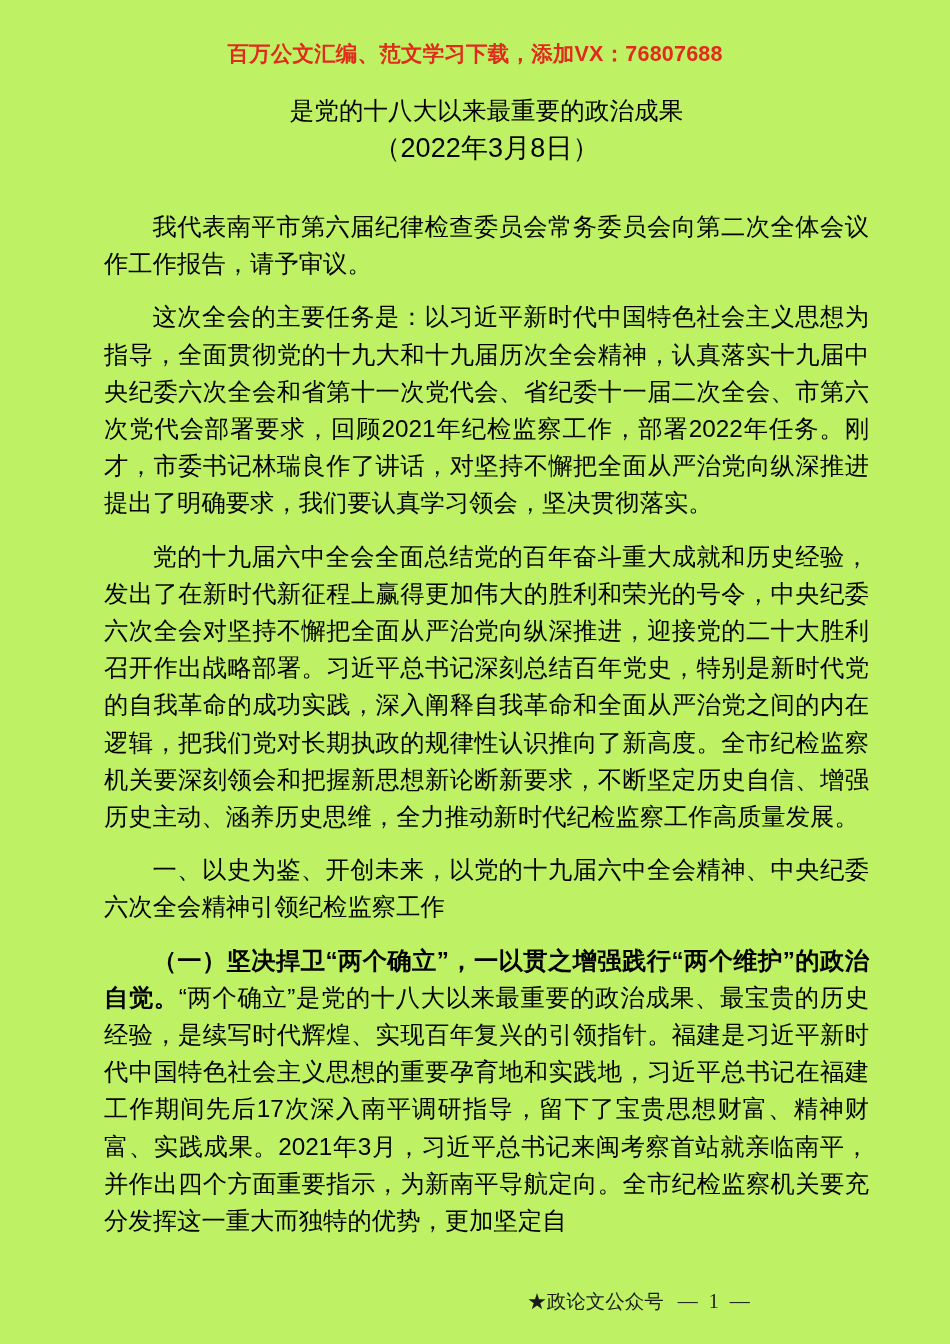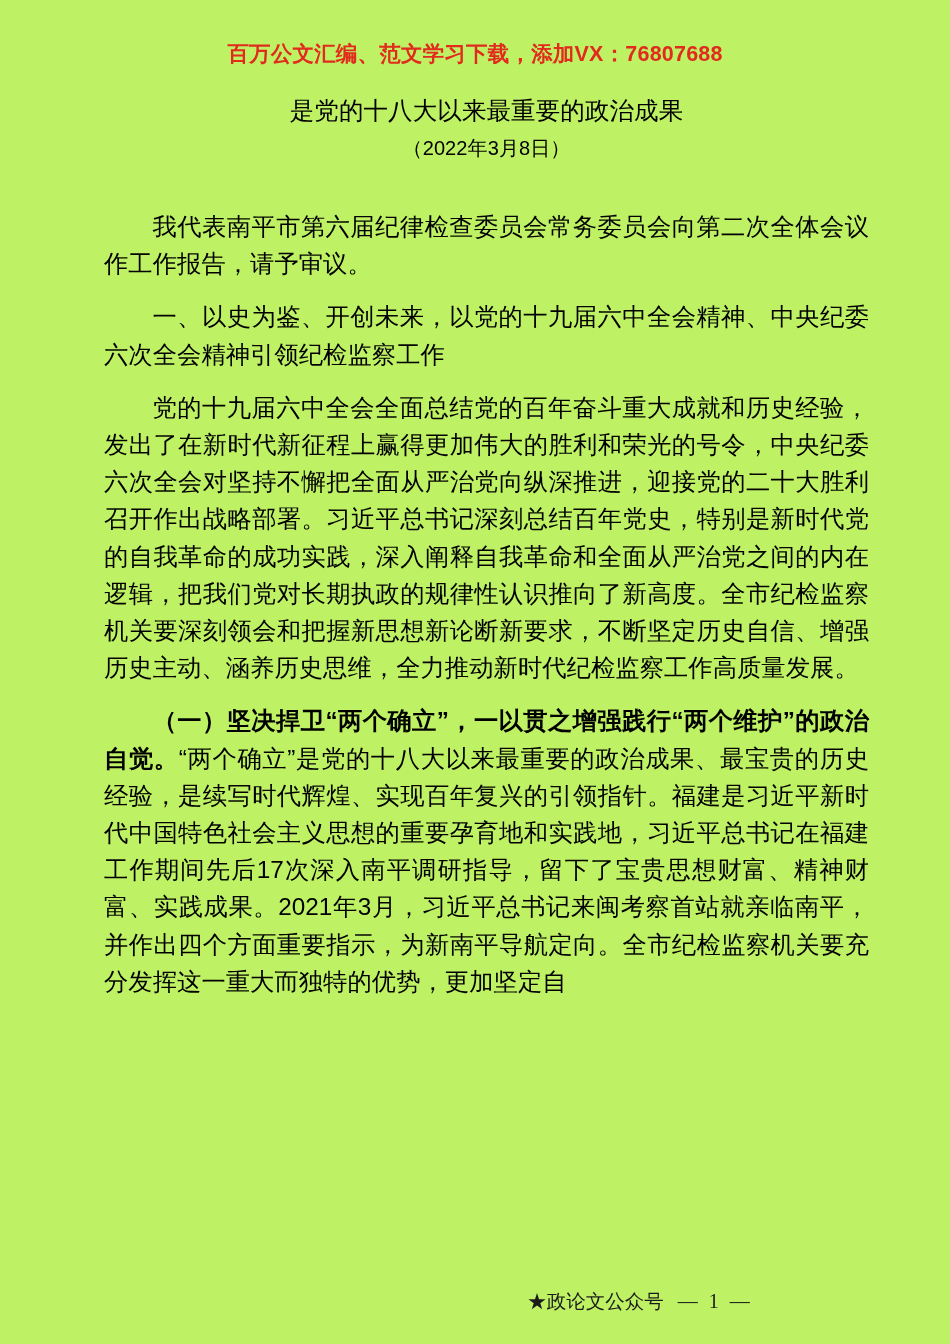--- a/index.html
+++ b/index.html
@@ -52,21 +52,21 @@
     letter-spacing: 0.1px;
   }
   .title-line {
     white-space: nowrap;
   }
   .title-line.wide {
     font-size: 23.6px;
     letter-spacing: -0.15px;
   }
   .title-line.date {
-    font-size: 20px;
+    font-size: 27px;
   }
 
   .body-block {
     margin-top: 41px;
     color: #000000;
     font-size: 24.3px;
     line-height: 37.2px;
     text-align: justify;
     text-justify: inter-ideograph;
     letter-spacing: 0.05px;
@@ -123,24 +123,25 @@
 
     <div class="title-block">
       <div class="title-line">是党的十八大以来最重要的政治成果</div>
       <div class="title-line date">（2022年3月8日）</div>
     </div>
 
     <div class="body-block">
 
       <p class="para">我代表南平市第六届纪律检查委员会常务委员会向第二次全体会议作工作报告，请予审议。</p>
 
+      <p class="para">这次全会的主要任务是：以习近平新时代中国特色社会主义思想为指导，全面贯彻党的十九大和十九届历次全会精神，认真落实十九届中央纪委六次全会和省第十一次党代会、省纪委十一届二次全会、市第六次党代会部署要求，回顾2021年纪检监察工作，部署2022年任务。刚才，市委书记林瑞良作了讲话，对坚持不懈把全面从严治党向纵深推进提出了明确要求，我们要认真学习领会，坚决贯彻落实。</p>
+
+      <p class="para">党的十九届六中全会全面总结党的百年奋斗重大成就和历史经验，发出了在新时代新征程上赢得更加伟大的胜利和荣光的号令，中央纪委六次全会对坚持不懈把全面从严治党向纵深推进，迎接党的二十大胜利召开作出战略部署。习近平总书记深刻总结百年党史，特别是新时代党的自我革命的成功实践，深入阐释自我革命和全面从严治党之间的内在逻辑，把我们党对长期执政的规律性认识推向了新高度。全市纪检监察机关要深刻领会和把握新思想新论断新要求，不断坚定历史自信、增强历史主动、涵养历史思维，全力推动新时代纪检监察工作高质量发展。</p>
 
       <p class="para heading-num">一、以史为鉴、开创未来，以党的十九届六中全会精神、中央纪委六次全会精神引领纪检监察工作</p>
-
-      <p class="para">党的十九届六中全会全面总结党的百年奋斗重大成就和历史经验，发出了在新时代新征程上赢得更加伟大的胜利和荣光的号令，中央纪委六次全会对坚持不懈把全面从严治党向纵深推进，迎接党的二十大胜利召开作出战略部署。习近平总书记深刻总结百年党史，特别是新时代党的自我革命的成功实践，深入阐释自我革命和全面从严治党之间的内在逻辑，把我们党对长期执政的规律性认识推向了新高度。全市纪检监察机关要深刻领会和把握新思想新论断新要求，不断坚定历史自信、增强历史主动、涵养历史思维，全力推动新时代纪检监察工作高质量发展。</p>
 
       <p class="para"><span class="bold-run">（一）坚决捍卫“两个确立”，一以贯之增强践行“两个维护”的政治自觉。</span><span>“两个确立”是党的十八大以来最重要的政治成果、最宝贵的历史经验，是续写时代辉煌、实现百年复兴的引领指针。福建是习近平新时代中国特色社会主义思想的重要孕育地和实践地，习近平总书记在福建工作期间先后17次深入南平调研指导，留下了宝贵思想财富、精神财富、实践成果。2021年3月，习近平总书记来闽考察首站就亲临南平，并作出四个方面重要指示，为新南平导航定向。全市纪检监察机关要充分发挥这一重大而独特的优势，更加坚定自</span></p>
 
     </div>
   </div>
 
   <div class="footer">
     <span class="footer-inner"><span class="brand">★</span><span class="brand">政论文公众号</span><span class="pageno">— 1 —</span></span>
   </div>
 

